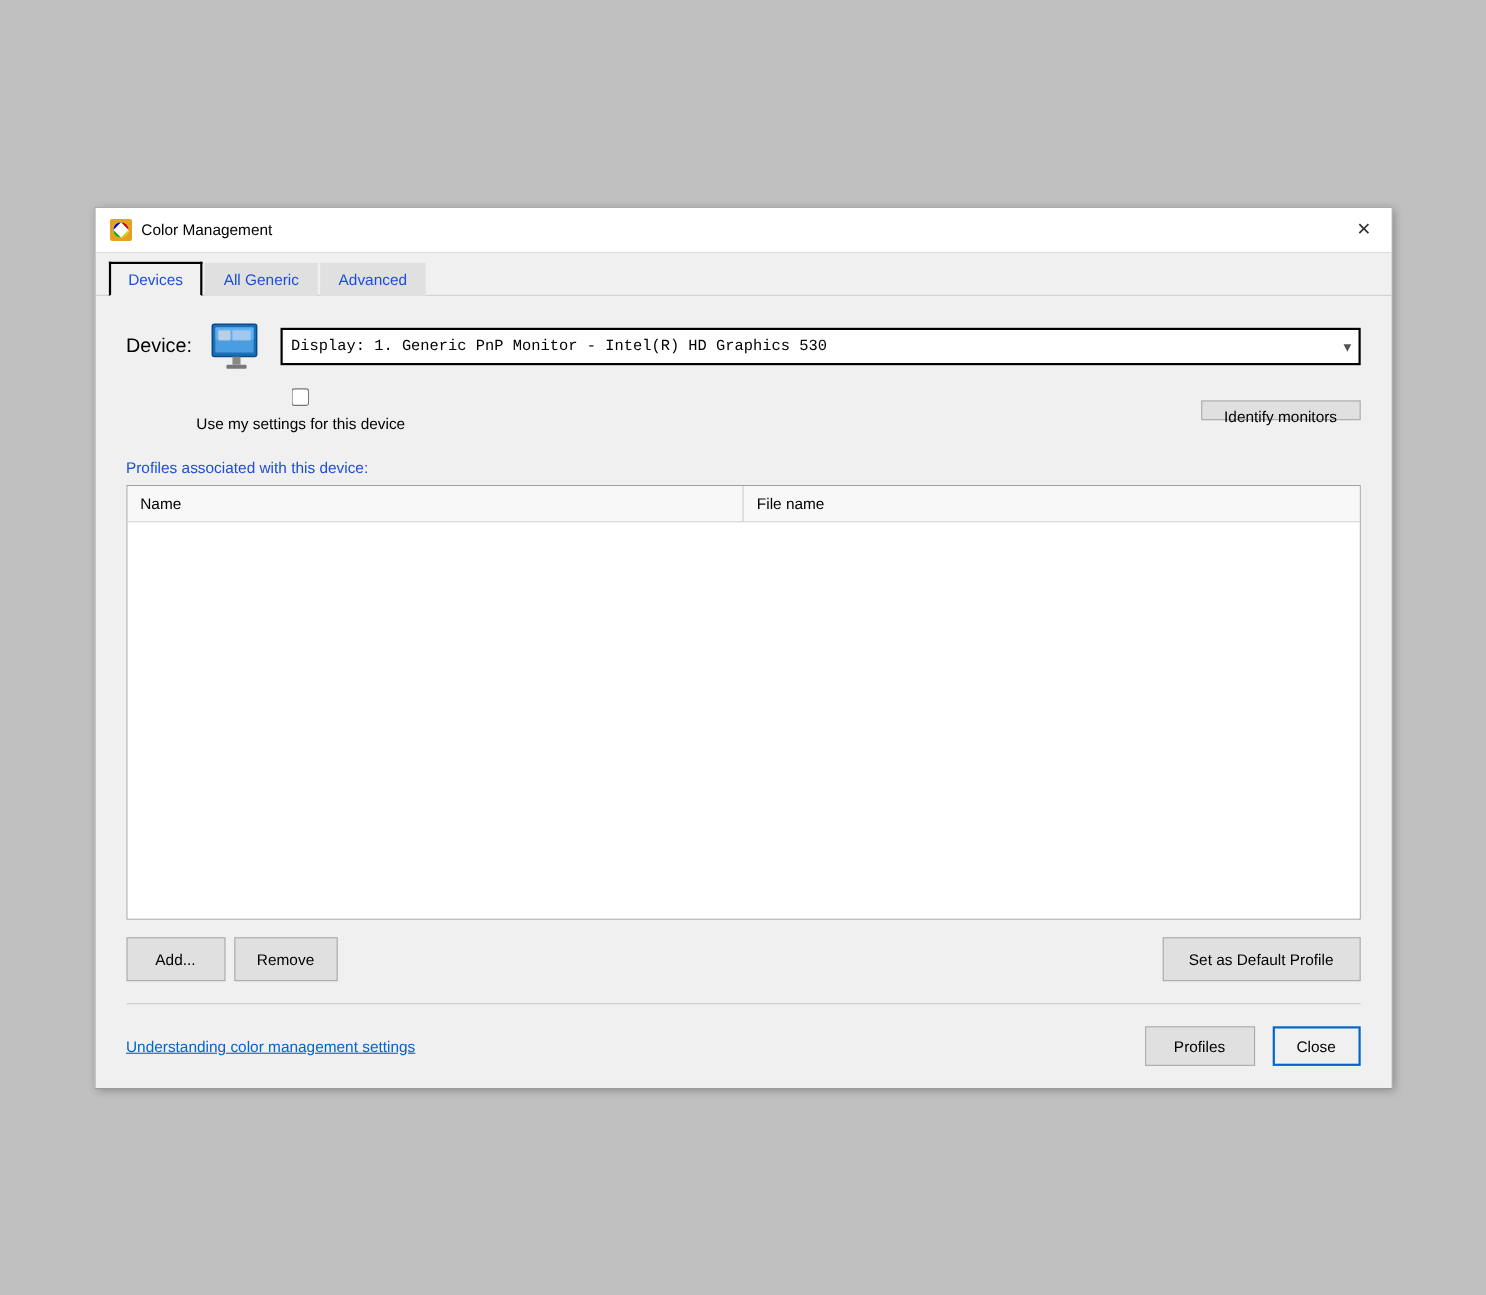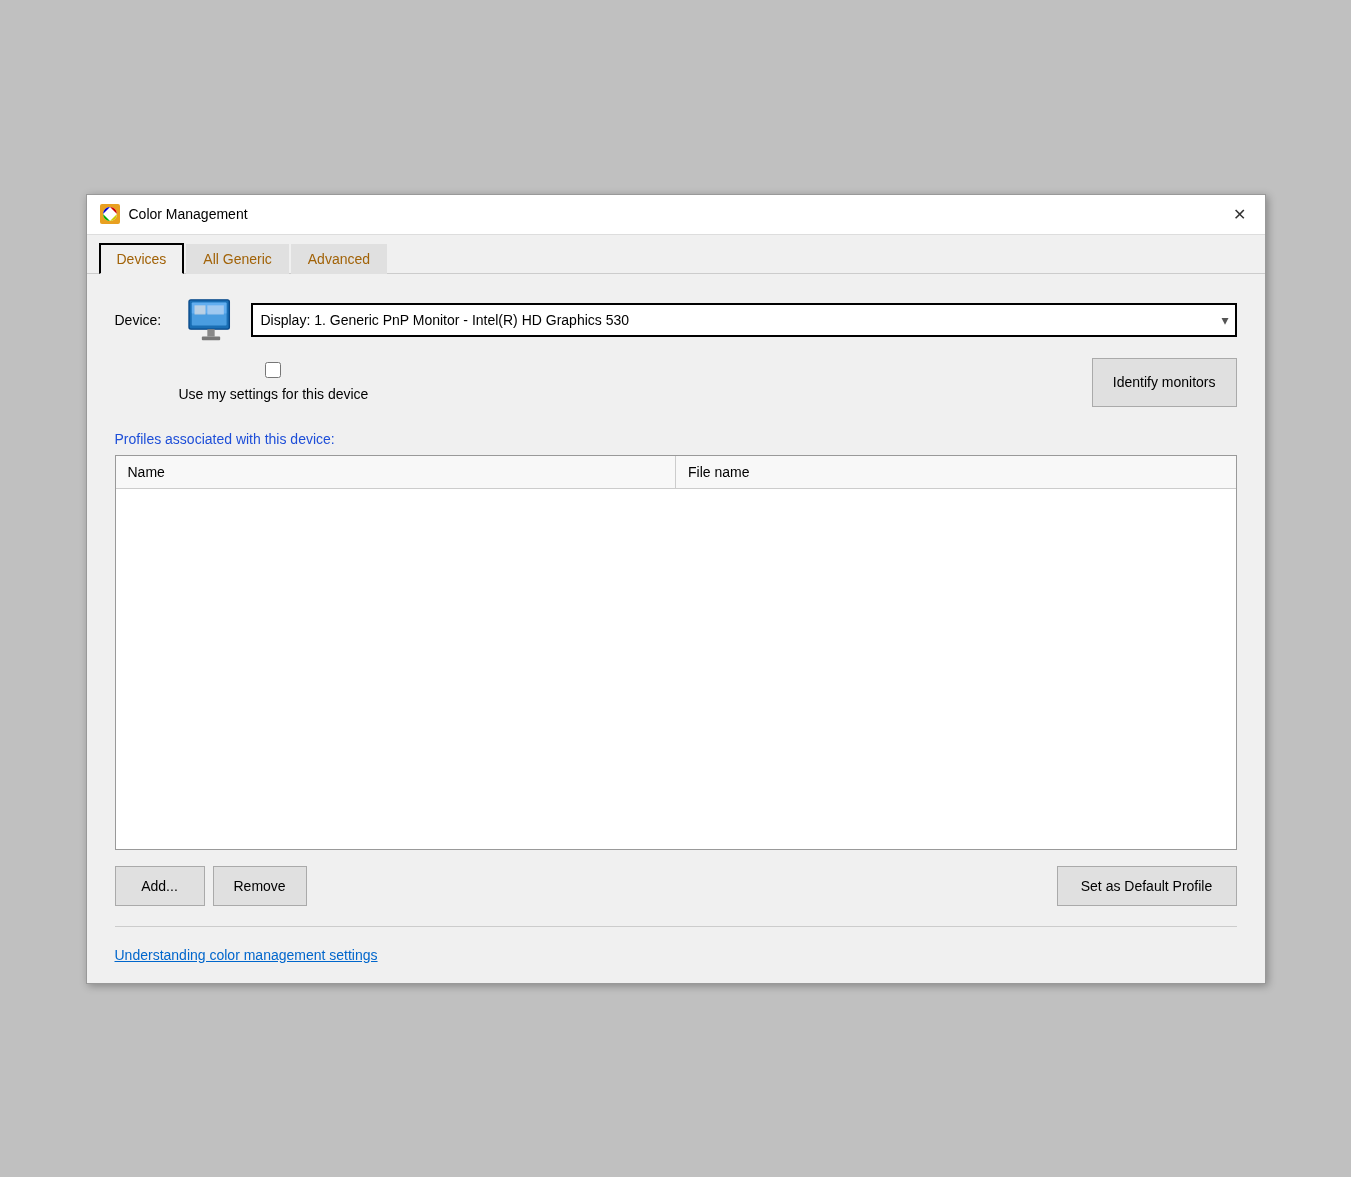--- a/index.html
+++ b/index.html
@@ -68,21 +68,21 @@
       border-bottom: 1px solid #ccc;
       gap: 2px;
     }
 
     .tab {
       padding: 6px 16px;
       cursor: pointer;
       border: 1px solid transparent;
       background: #e0e0e0;
       font-size: 14px;
-      color: #a16207;
+      color: #1d4ed8;
       margin-bottom: -1px;
     }
 
     .tab.active {
       background: #f0f0f0;
       border: 2px solid #000;
       border-bottom: 1px solid #f0f0f0;
       font-weight: normal;
       margin-bottom: -1px;
     }
@@ -93,35 +93,36 @@
     }
 
     .device-row {
       display: flex;
       align-items: center;
       gap: 16px;
       margin-bottom: 16px;
     }
 
     .device-label {
-      font-size: 14px;
+      font-size: 18px;
       color: #000;
       min-width: 56px;
     }
 
     .device-dropdown {
       flex: 1;
       padding: 4px 8px;
       font-size: 14px;
       border: 2px solid #000;
       background: white;
       height: 34px;
       appearance: none;
       -webkit-appearance: none;
       cursor: pointer;
+      font-family: Liberation Mono, monospace;
     }
 
     .dropdown-wrapper {
       flex: 1;
       position: relative;
     }
 
     .dropdown-wrapper select {
       width: 100%;
       padding: 4px 30px 4px 8px;
@@ -167,21 +168,21 @@
       height: 16px;
       cursor: pointer;
     }
 
     .identify-btn {
       padding: 6px 20px;
       background: #e0e0e0;
       border: 1px solid #aaa;
       font-size: 14px;
       cursor: pointer;
-      height: 49px;
+      height: 18px;
       margin-left: 11px;
     }
 
     .profiles-label {
       font-size: 14px;
       color: #1d4ed8;
       margin-bottom: 8px;
     }
 
     .table-wrapper {
@@ -375,16 +376,20 @@
         <button class="btn">Add...</button>
         <button class="btn">Remove</button>
       </div>
       <button class="btn default-profile">Set as Default Profile</button>
     </div>
 
     <hr class="divider">
 
     <div class="footer">
       <a class="link">Understanding color management settings</a>
+      <div class="footer-right">
+        <button class="profiles-btn">Profiles</button>
+        <button class="close-btn">Close</button>
+      </div>
     </div>
 
   </div>
 </div>
 
 </body></html>

